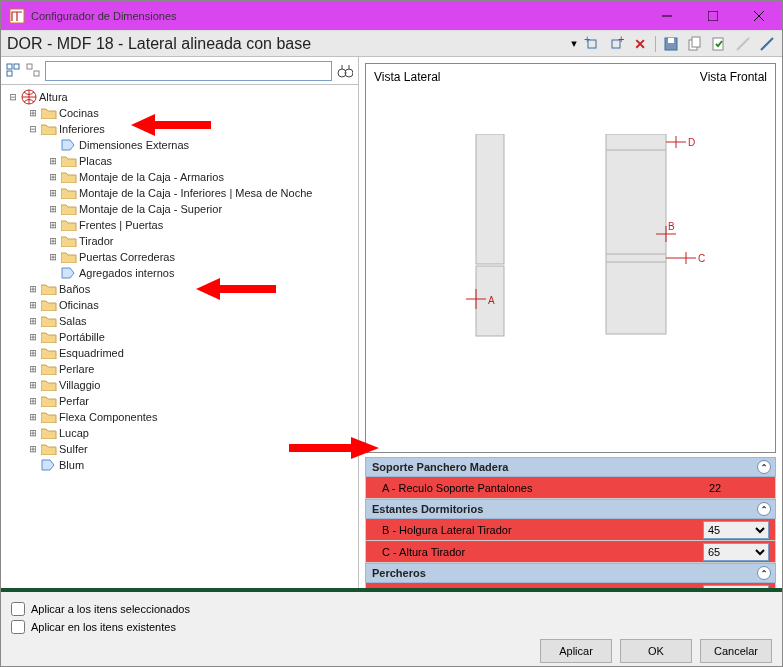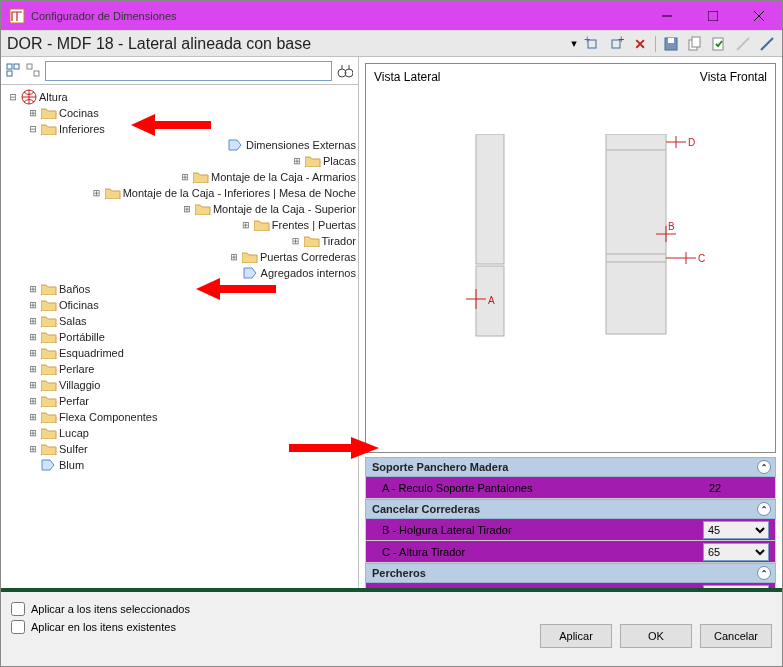--- a/index.html
+++ b/index.html
@@ -21,37 +21,37 @@
 .lefttools { height: 28px; border-bottom: 1px solid #c0c0c0; display: flex; align-items: center; padding: 2px 4px; gap: 4px; }
 .lefttools input { flex: 1; height: 20px; border: 1px solid #7a9fcb; padding: 0 4px; }
 .search-icon { width: 18px; height: 18px; display:flex; align-items:center; justify-content:center; }
 
 .tree { flex: 1; overflow: auto; padding: 4px 2px 4px 6px; }
 .node { white-space: nowrap; display: flex; align-items: center; height: 16px; line-height: 16px; }
 .exp { width: 12px; color: #636363; font-size: 9px; display: inline-block; text-align: center; cursor: pointer; }
 .exp.blank { color: transparent; }
 .fld { width: 16px; height: 14px; margin: 0 2px; display:inline-flex; align-items:center; justify-content:center;}
 .lbl { color: #222; }
-.ind1 { padding-left: 20px; } .ind2 { padding-left: 40px; justify-content: flex-end; }
+.ind1 { padding-left: 20px; } .ind2 { padding-left: 40px; }
 
 .rightpane { flex: 1; display: flex; flex-direction: column; padding: 6px; gap: 4px; }
 .preview { flex: 1; border: 1px solid #888; position: relative; background: #fff; }
 .vlab { position: absolute; top: 6px; color: #000000; font-size: 12px; }
 .proplist { display: flex; flex-direction: column; }
 .phdr { background: #b9cde5; color: #222; font-weight: 600; height: 20px; display: flex; align-items: center; padding: 0 6px; border: 1px solid #9fb6d4; position: relative; }
 .chev { position: absolute; right: 4px; top: 2px; width: 14px; height: 14px; border: 1px solid #6e8db3; border-radius: 50%; font-size: 8px; display:flex; align-items:center; justify-content:center; background:#fff; }
-.prow { height: 22px; border: 1px solid #ccc; border-top: none; display: flex; align-items: center; padding: 0 6px; background: #a21caf; }
+.prow { height: 22px; border: 1px solid #ccc; border-top: none; display: flex; align-items: center; padding: 0 6px; background: #ef4444; }
 .prow .plbl { flex: 1; padding-left: 10px; }
 .prow .pval { width: 60px; text-align: left; }
 .prow select { width: 66px; height: 18px; border: 1px solid #7a9fcb; font-size: 11px; }
 
 .footer { position: absolute; left: 0; right: 0; bottom: 0; padding: 6px 10px 28px 10px; border-top: 4px solid #14532d; background: #f0f0f0; }
 .chkrow { display: flex; align-items: center; gap: 6px; margin: 4px 0; }
 .chkrow input { width: 14px; height: 14px; }
-.btns { position: absolute; right: 10px; bottom: 18px; display: flex; gap: 8px; }
+.btns { position: absolute; right: 10px; bottom: 3px; display: flex; gap: 8px; }
 .btns button { width: 72px; height: 24px; background: #e1e1e1; border: 1px solid #adadad; cursor: pointer; }
 
 .arrow { position: absolute; pointer-events: none; }
 .arrow-line { stroke: #ff0000; stroke-width: 8; }
 .arrow-head { fill: #ff0000; }
 
 svg.cab { position: absolute; }
 .cab-stroke { stroke: #b0b0b0; stroke-width: 1; fill: none; }
 .cab-fill { fill: #e6e6e6; stroke: #b0b0b0; }
 .dim-line { stroke: #c62020; stroke-width: 1; }
@@ -412,21 +412,21 @@
     <div class="proplist" id="proplist">
         <div class="phdr">
           <span>Soporte Panchero Madera</span>
           <span class="chev">⌃</span>
         </div>
         <div class="prow">
           <span class="plbl">A - Reculo Soporte Pantalones</span>
           <span class="pval">22</span>
         </div>
         <div class="phdr">
-          <span>Cancelar Correderas</span>
+          <span>Estantes Dormitorios</span>
           <span class="chev">⌃</span>
         </div>
         <div class="prow">
           <span class="plbl">B - Holgura Lateral Tirador</span>
           <select><option>45</option></select>
         </div>
         <div class="prow">
           <span class="plbl">C - Altura Tirador</span>
           <select><option>65</option></select>
         </div>

